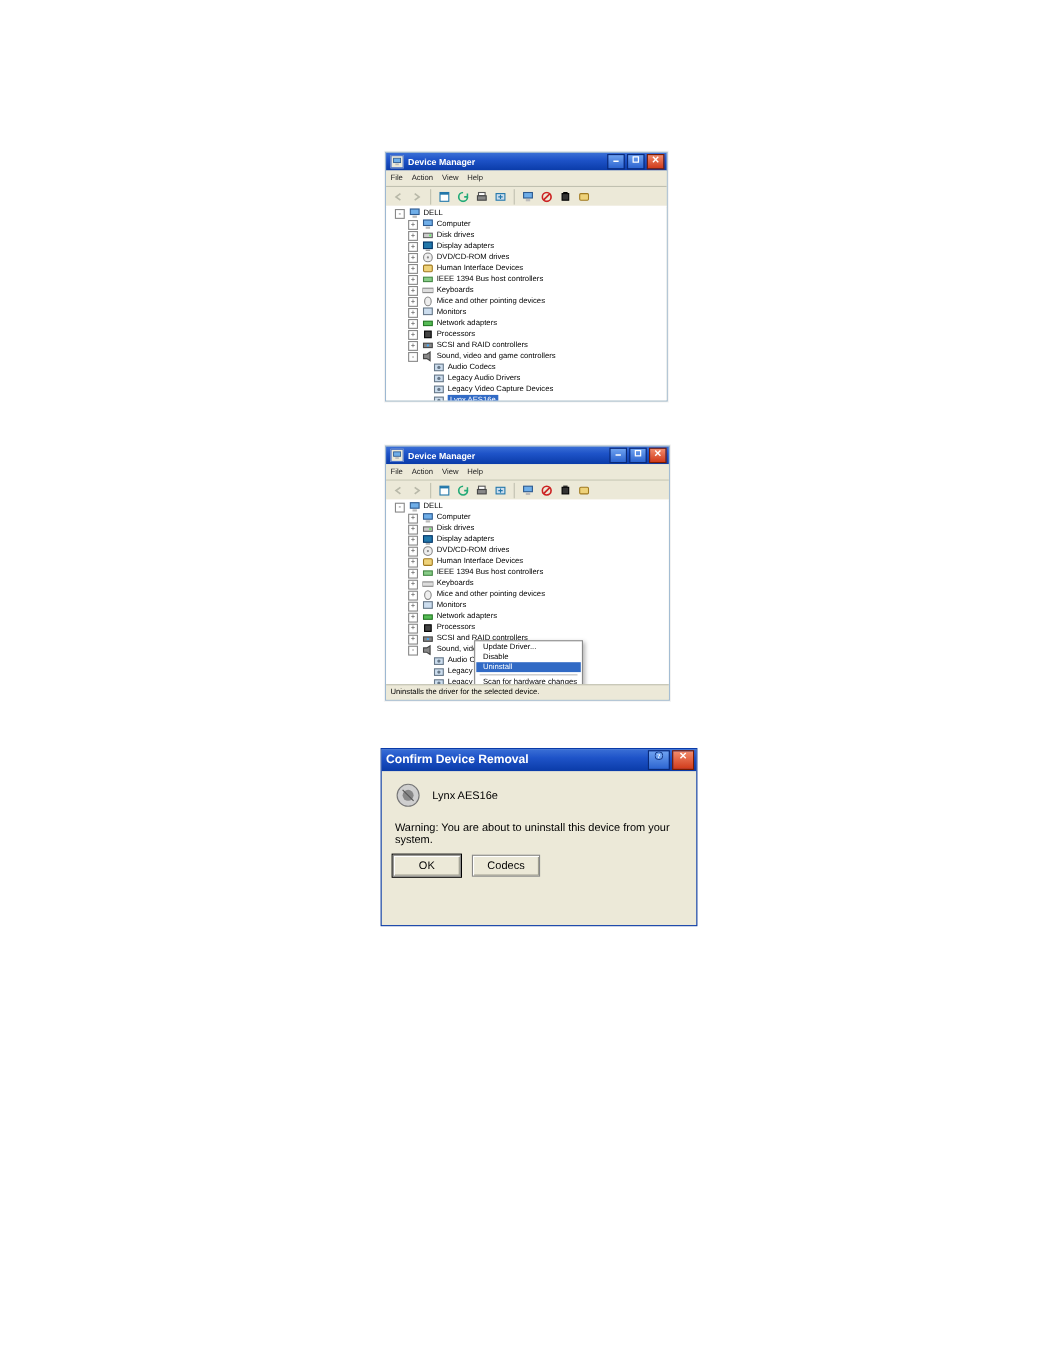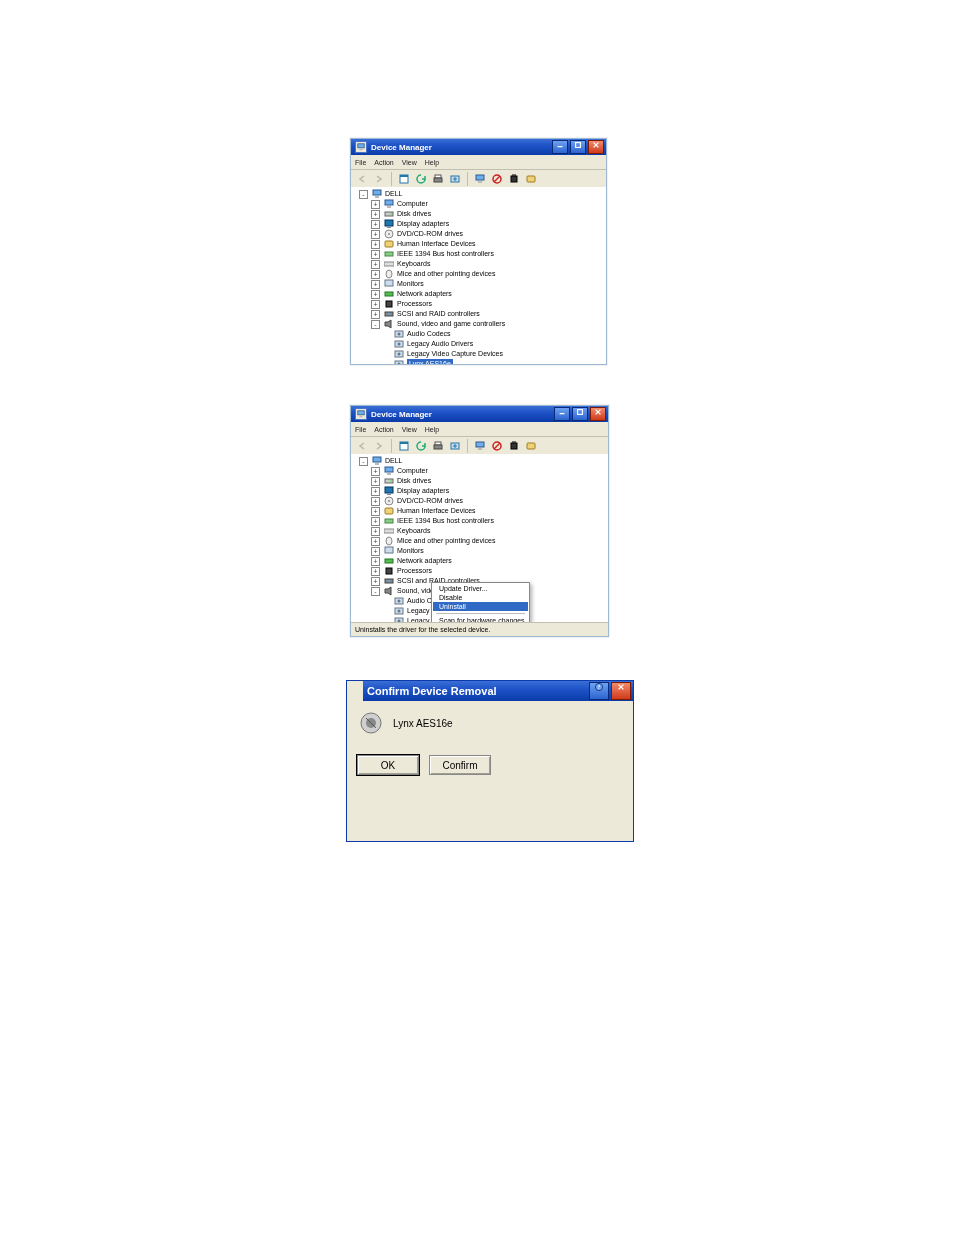--- a/index.html
+++ b/index.html
@@ -834,21 +834,21 @@
           <div class="ctx-sep"></div>
           <div class="ctx-item">Scan for hardware changes</div>
         </div>
   </div>
   <div class="statusbar">
     <span>Uninstalls the driver for the selected device.</span>
   </div>
 </div>
 
 <div class="dialog" style="left:346px; top:680px; width:286px; height:160px;">
-  <div class="titlebar" style="height:20px;margin-left:16px;">
+  <div class="titlebar" style="height:20px;">
     <span class="title-text" style="font-size:11px;">Confirm Device Removal</span>
     <div class="tb-btns">
       <div class="tb-btn" style="width:18px;height:16px;">
             <svg>
               <use href="#i-help"></use>
             </svg>
           </div>
       <div class="tb-btn close" style="width:18px;height:16px;">
             <svg>
               <use href="#i-close"></use>
@@ -856,24 +856,25 @@
           </div>
     </div>
   </div>
   <div class="dlg-body">
     <div class="dlg-device">
       <div class="dlg-icon"><svg viewBox="0 0 24 24" width="24" height="24">
               <use href="#i-dlgdev"></use>
             </svg></div>
       <div>Lynx AES16e</div>
     </div>
+    <div>Warning: You are about to uninstall this device from your system.</div>
   </div>
   <div class="dlg-btns">
     <div class="winbtn default">
           <span>OK</span>
         </div>
     <div class="winbtn">
-          <span>Confirm</span>
+          <span>Codecs</span>
         </div>
   </div>
 </div>
 
 </div>
 
 </body></html>

